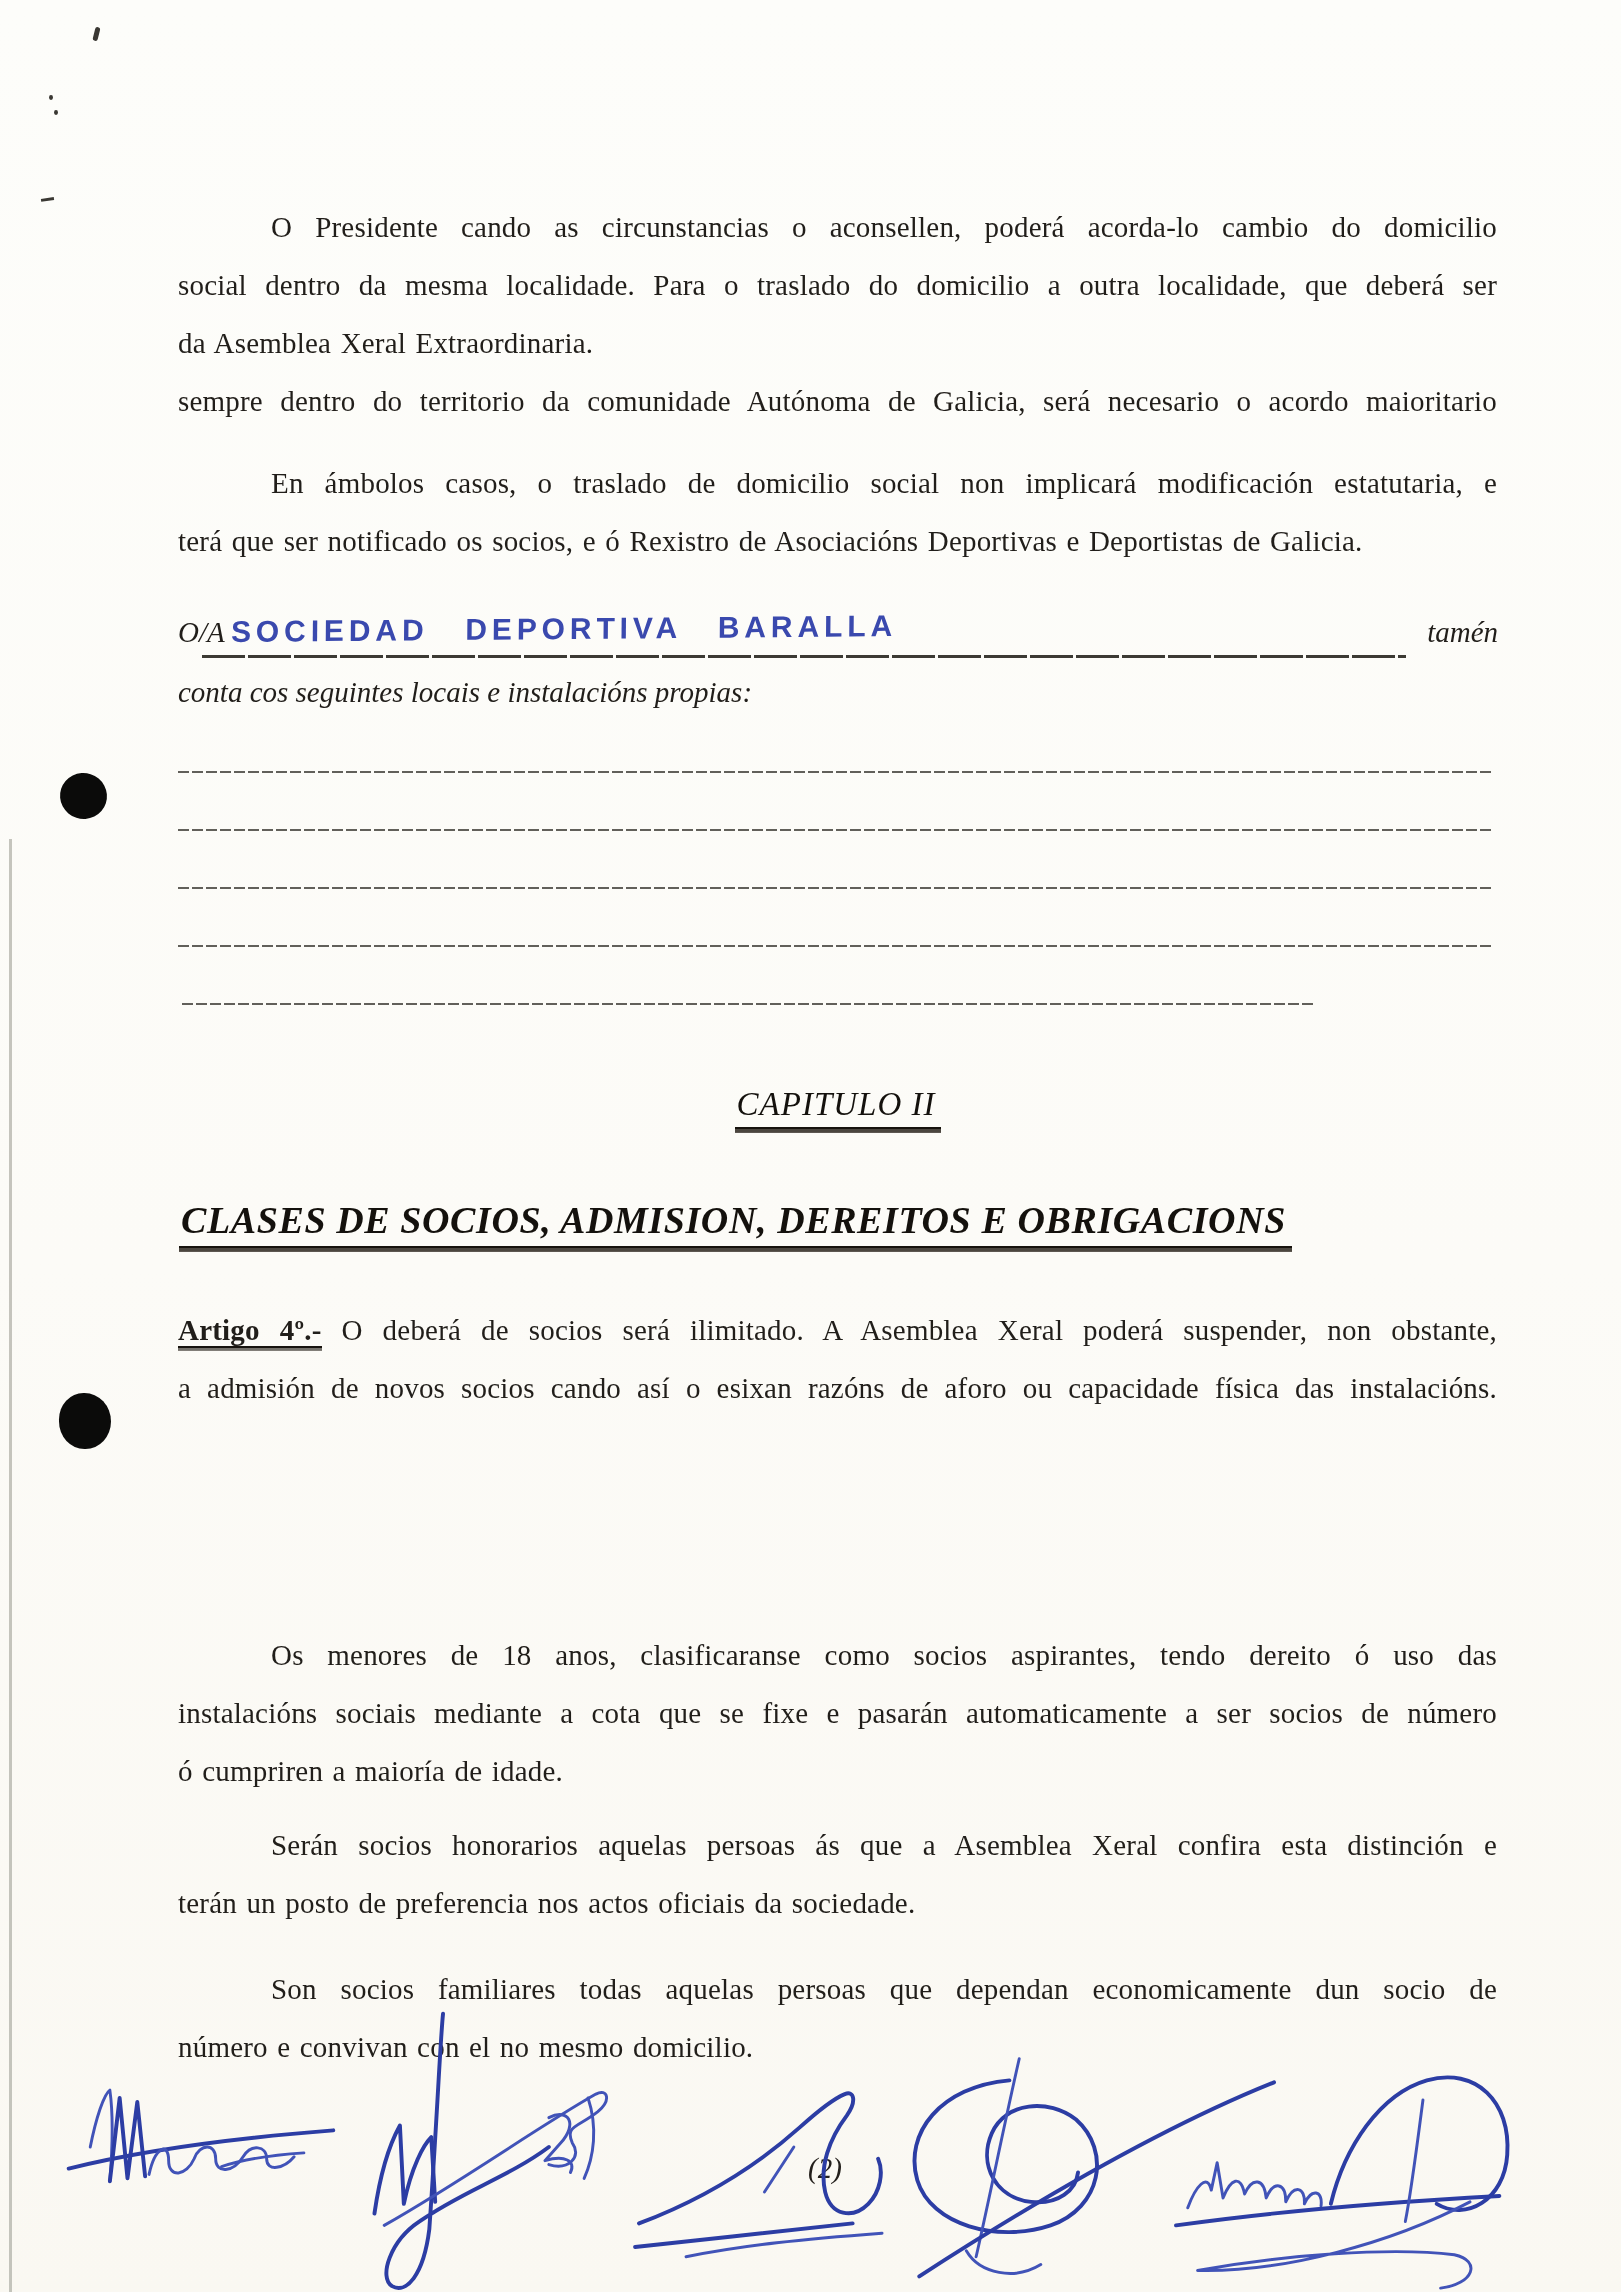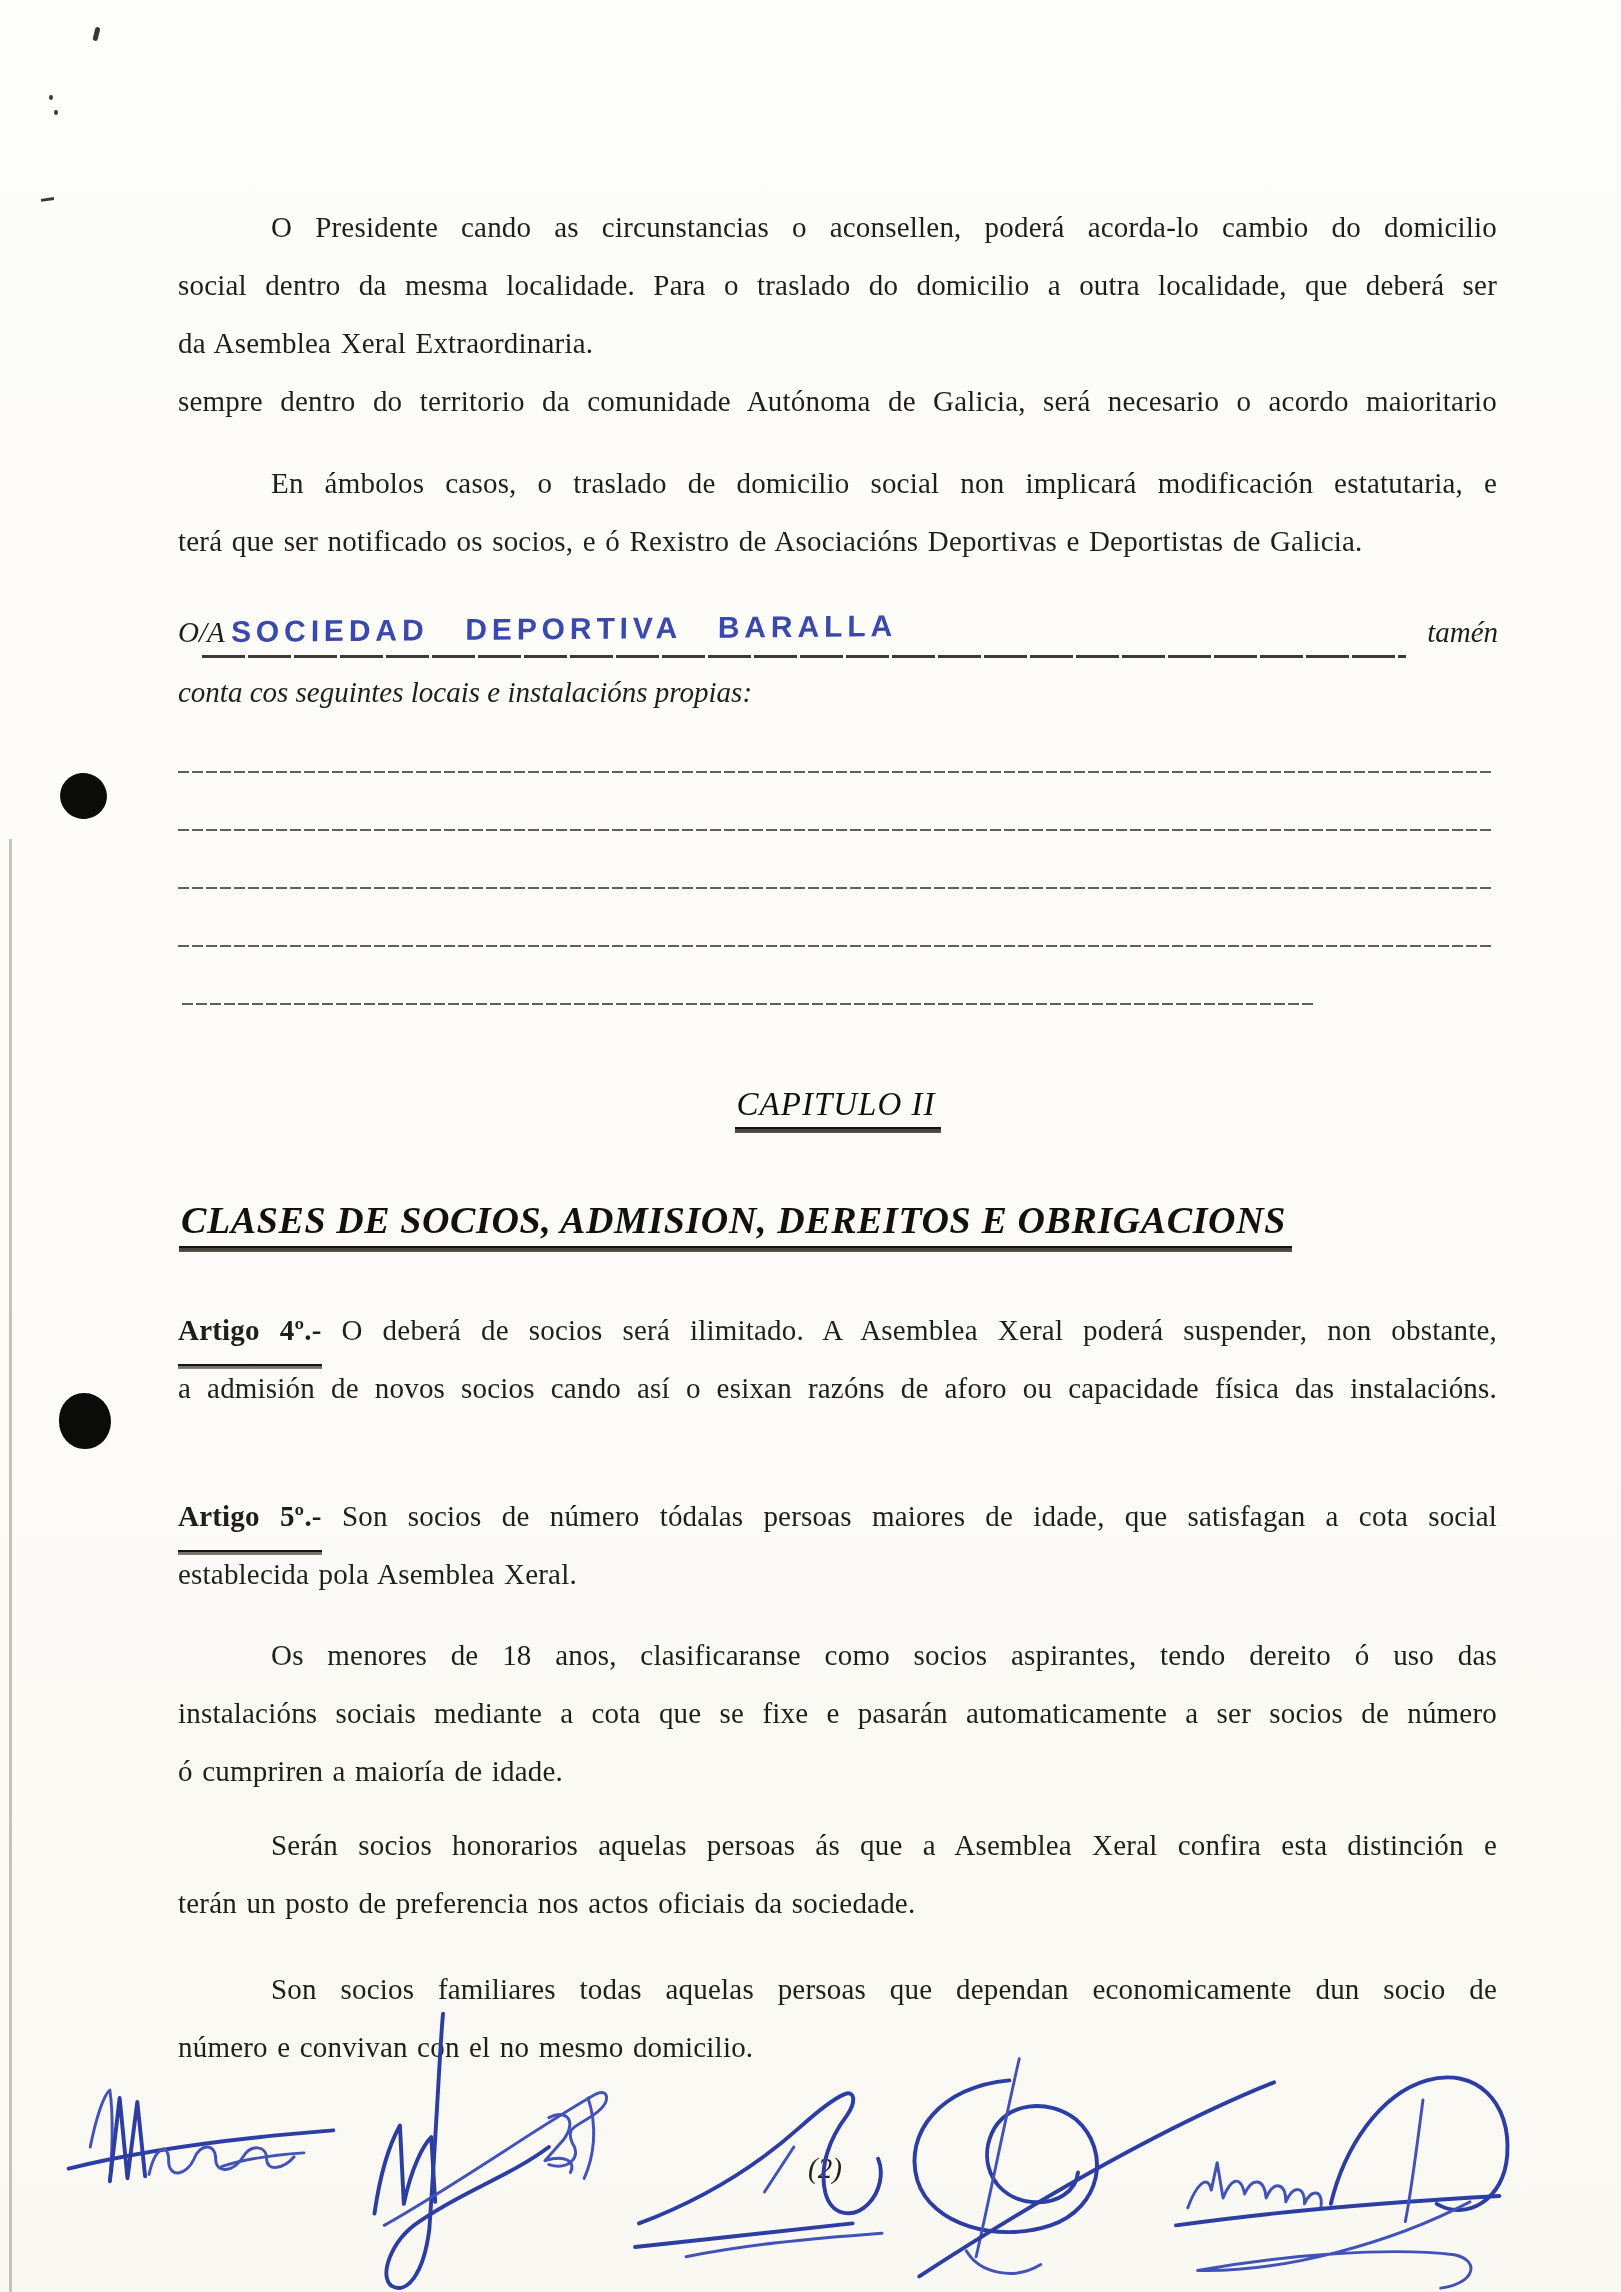--- a/index.html
+++ b/index.html
@@ -12,21 +12,21 @@
   }
   .para {
     position:absolute; left:178px; width:1319px;
     font-size:29px; line-height:58px;
     letter-spacing:0.2px; word-spacing:2px;
   }
   .jl { text-align:justify; text-align-last:justify; }
   .jl.last { text-align:last left; text-align-last:left; }
   .ind { text-indent:93px; }
   .u2 { padding:0 5.9px 4.9px 2px; border-bottom:2.9px solid #17130e; box-shadow:0 3.9px 0 rgba(43,38,30,.85); }
-  .artlbl { font-weight:bold; padding-bottom:18px; border-bottom:2.9px solid #17130e; box-shadow:0 2.9px 0 rgba(43,38,30,.65); }
+  .artlbl { font-weight:bold; padding-bottom:0; border-bottom:2.9px solid #17130e; box-shadow:0 2.9px 0 rgba(43,38,30,.65); }
   .chapter {
     position:absolute; left:549px; top:1086px; width:578px; text-align:center;
     font-size:33px; font-style:italic; font-weight:normal; letter-spacing:1px; color:#14110d;
   }
   .section-head {
     position:absolute; left:179px; top:1198px;
     font-size:38px; font-style:italic; font-weight:bold; letter-spacing:0.6px; color:#14110d;
   }
   .dashline {
     position:absolute; height:2px;
@@ -101,24 +101,20 @@
 
   <div class="section-head">
     <span class="u2">CLASES DE SOCIOS, ADMISION, DEREITOS E OBRIGACIONS</span>
   </div>
 
   <div class="para" style="top:1301px">
     <div class="jl"><span class="artlbl">Artigo 4º.-</span> <span>O deberá de socios será ilimitado. A Asemblea Xeral poderá suspender, non obstante,</span></div>
     <div class="jl">a admisión de novos socios cando así o esixan razóns de aforo ou capacidade física das instalacións.</div>
   </div>
 
-  <div class="para" style="top:1487px">
-    <div class="jl"><span class="artlbl">Artigo 5º.-</span> <span>Son socios de número tódalas persoas maiores de idade, que satisfagan a cota social</span></div>
-    <div class="jl last">establecida pola Asemblea Xeral.</div>
-  </div>
 
   <div class="para" style="top:1626px">
     <div class="jl ind">Os menores de 18 anos, clasificaranse como socios aspirantes, tendo dereito ó uso das</div>
     <div class="jl">instalacións sociais mediante a cota que se fixe e pasarán automaticamente a ser socios de número</div>
     <div class="jl last">ó cumpriren a maioría de idade.</div>
   </div>
 
   <div class="para" style="top:1816px">
     <div class="jl ind">Serán socios honorarios aquelas persoas ás que a Asemblea Xeral confira esta distinción e</div>
     <div class="jl last">terán un posto de preferencia nos actos oficiais da sociedade.</div>

